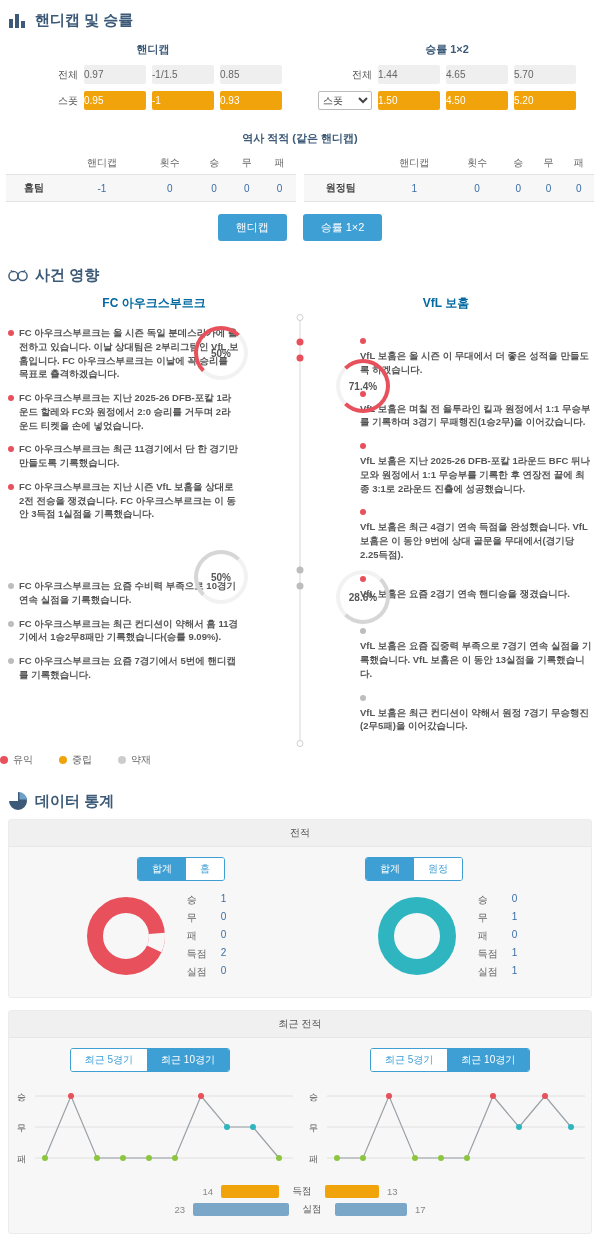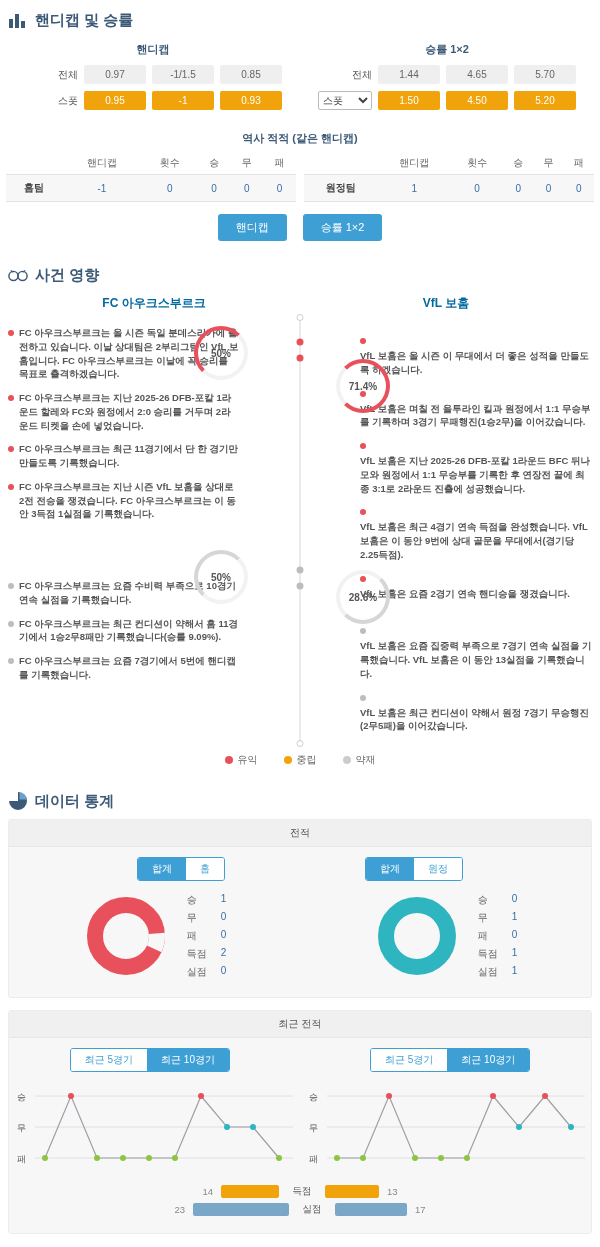--- a/index.html
+++ b/index.html
@@ -18,21 +18,21 @@
   }
   .section-title .ico { width:20px; height:20px; display:block; }
 
   
   .hcap-wrap { display:flex; padding:0 6px 4px 6px; }
   .hcap-col { flex:1; }
   .hcap-head { text-align:center; font-weight:bold; font-size:11px; color:#3c5a78; padding:4px 0 8px 0; }
   .odds-row { display:flex; align-items:center; justify-content:center; gap:6px; margin-bottom:7px; }
   .odds-label { width:54px; text-align:right; font-size:10px; color:#555; }
   .odds-cell {
-    width:62px; height:19px; line-height:19px; text-align:center;
+    width:62px; height:19px; line-height:19px; 
     background:#efefef; color:#666; font-size:10px; border-radius:2px;
   }
   .odds-cell.hl { background:#f0a30a; color:#fff; }
   .sel {
     width:54px; height:19px; font-size:10px; color:#444;
     border:1px solid #bbb; background:#fff; border-radius:2px;
   }
   .sel-wrap { width:54px; display:flex; justify-content:flex-end; }
 
   
@@ -64,21 +64,21 @@
 
   .axis { position:absolute; left:50%; top:0; bottom:0; width:1px; background:#d8d8d8; transform:translateX(-0.5px); }
   .axis-cap { position:absolute; left:50%; width:7px; height:7px; border-radius:50%; border:1px solid #cfcfcf; background:#fff; transform:translateX(-50%); }
   .node { position:absolute; left:50%; width:7px; height:7px; border-radius:50%; transform:translate(-50%,-50%); }
   .node.red { background:#e8505b; }
   .node.grey { background:#bdbdbd; }
 
   .ring { position:absolute; width:54px; height:54px; border-radius:50%; display:flex; align-items:center; justify-content:center; font-size:10px; }
   .ring span { font-size:10px; color:#555; }
 
-  .legend { display:flex; justify-content:center; gap:26px; padding:10px 0 14px; font-size:10px; color:#666; }
+  .legend { display:flex; justify-content:flex-start; gap:26px; padding:10px 0 14px; font-size:10px; color:#666; }
   .legend .li { display:flex; align-items:center; gap:5px; }
   .legend .sw { width:8px; height:8px; border-radius:50%; }
 
   
   .card { background:#f7f7f7; border:1px solid #ececec; border-radius:3px; margin:0 8px 12px; }
   .card-title { text-align:center; font-size:10px; color:#555; padding:6px 0; background:#f0f0f0; border-bottom:1px solid #e6e6e6; }
   .toggle-row { display:flex; justify-content:center; gap:140px; padding:10px 0 4px; }
   .tgl { display:inline-flex; border:1px solid #3e9fd4; border-radius:3px; overflow:hidden; }
   .tgl button { font-size:10px; padding:4px 14px; border:none; background:#fff; color:#3e9fd4; cursor:pointer; }
   .tgl button.on { background:#3e9fd4; color:#fff; }

